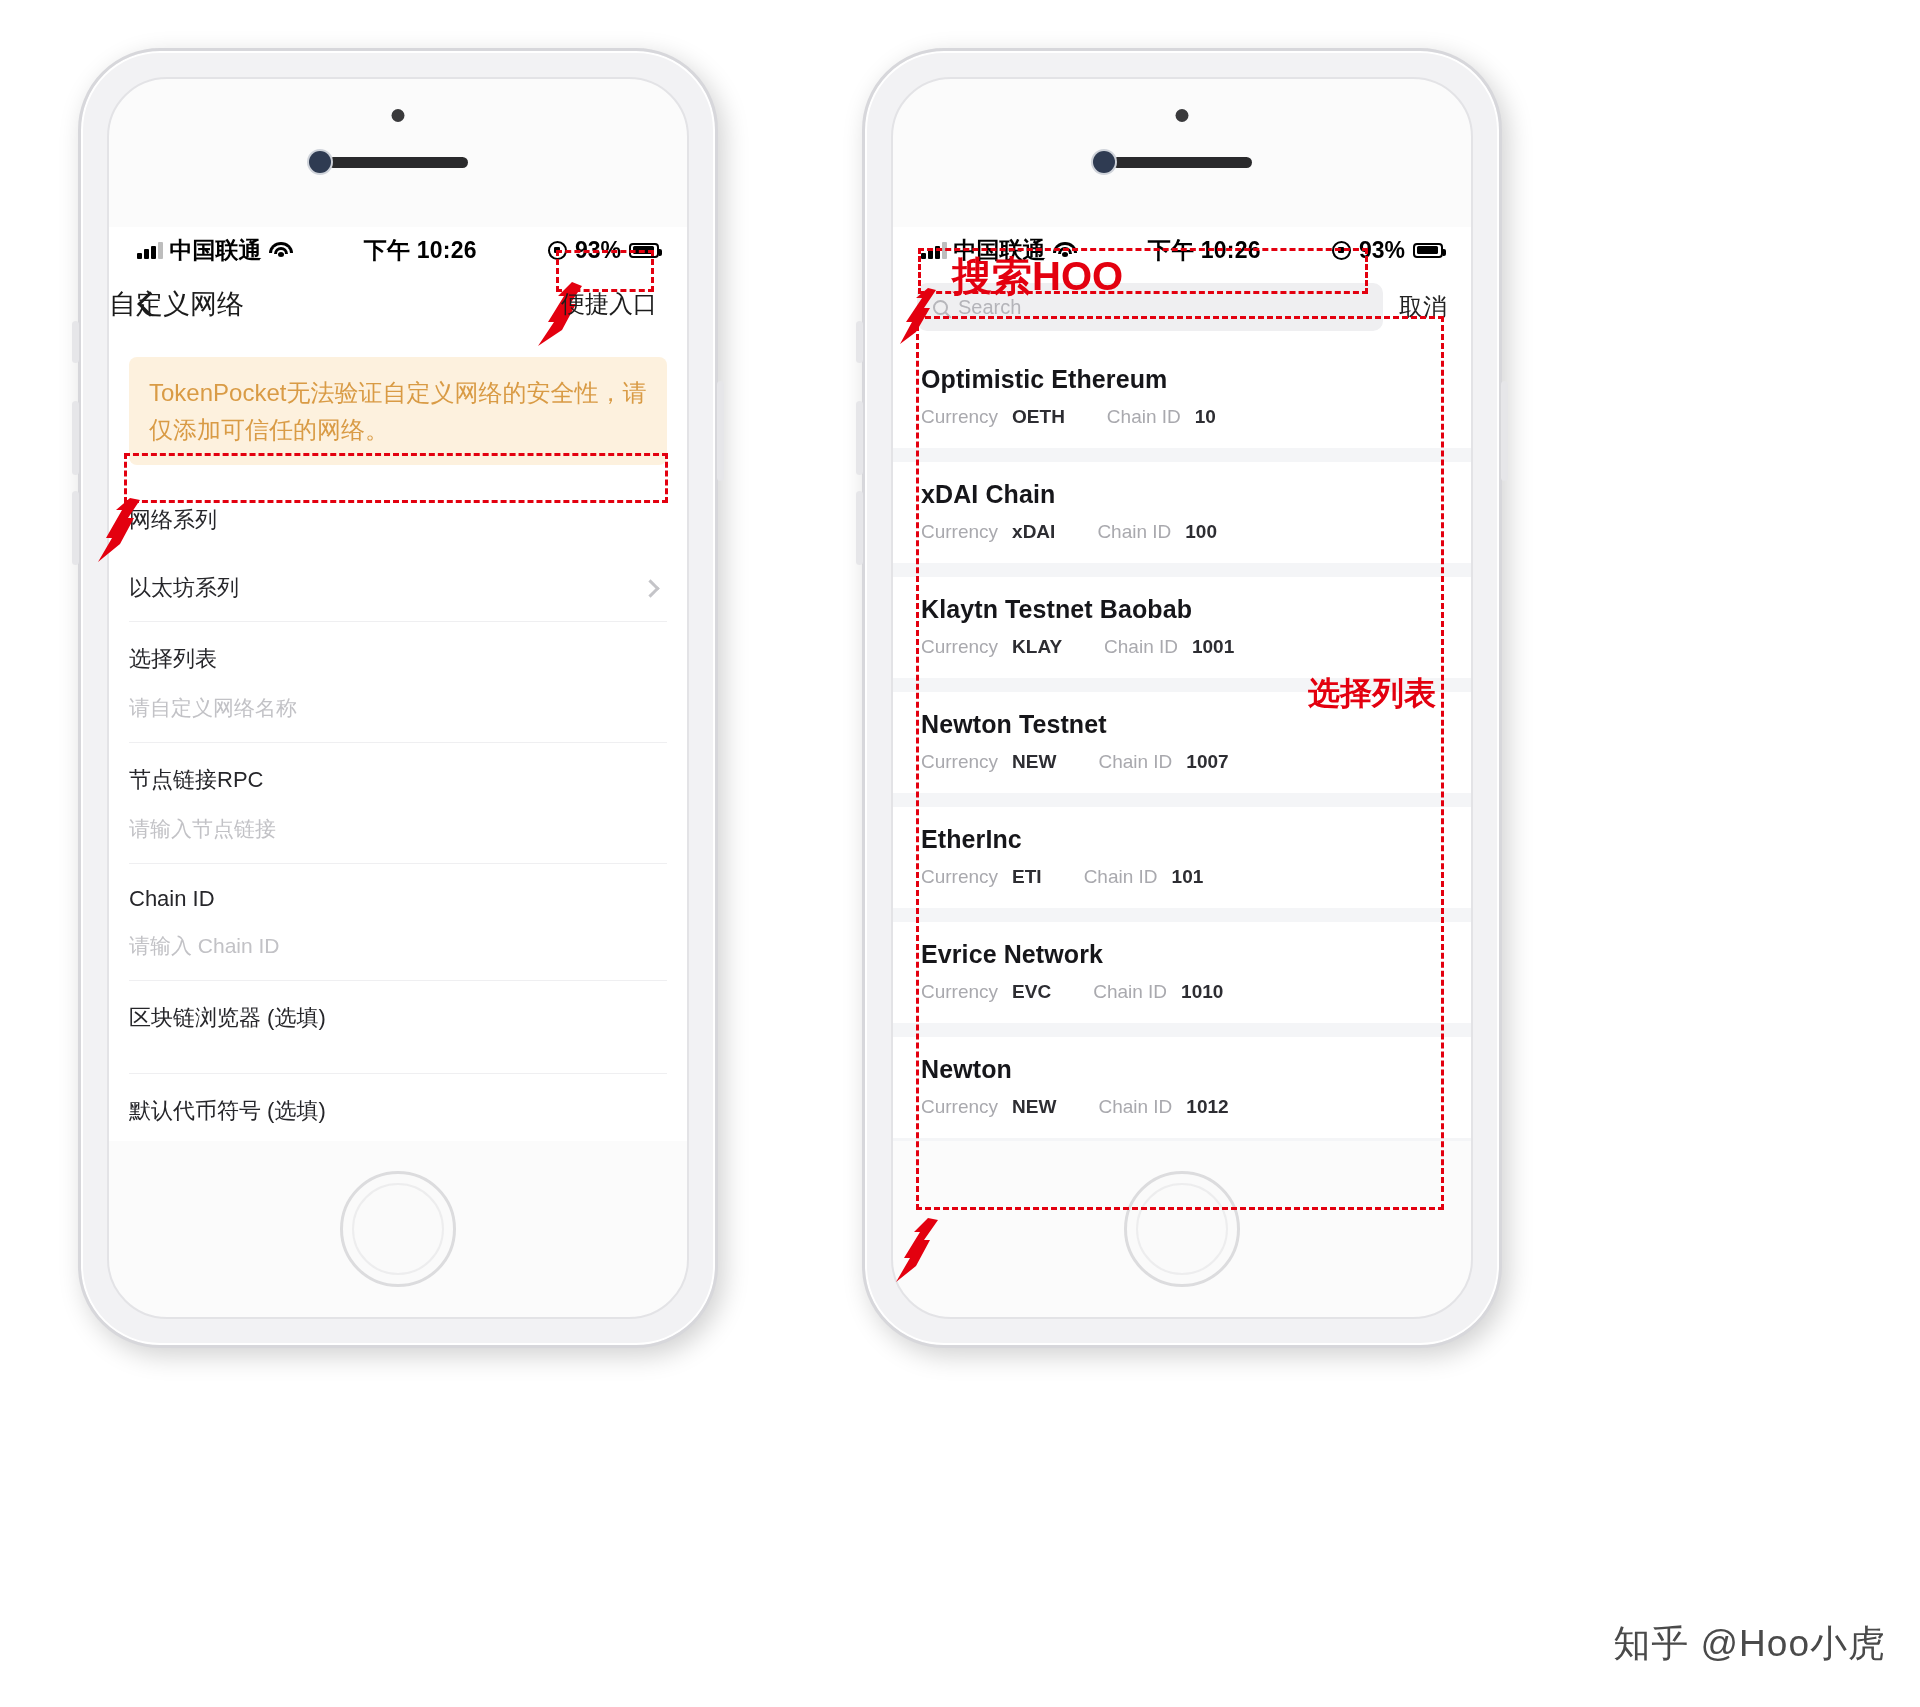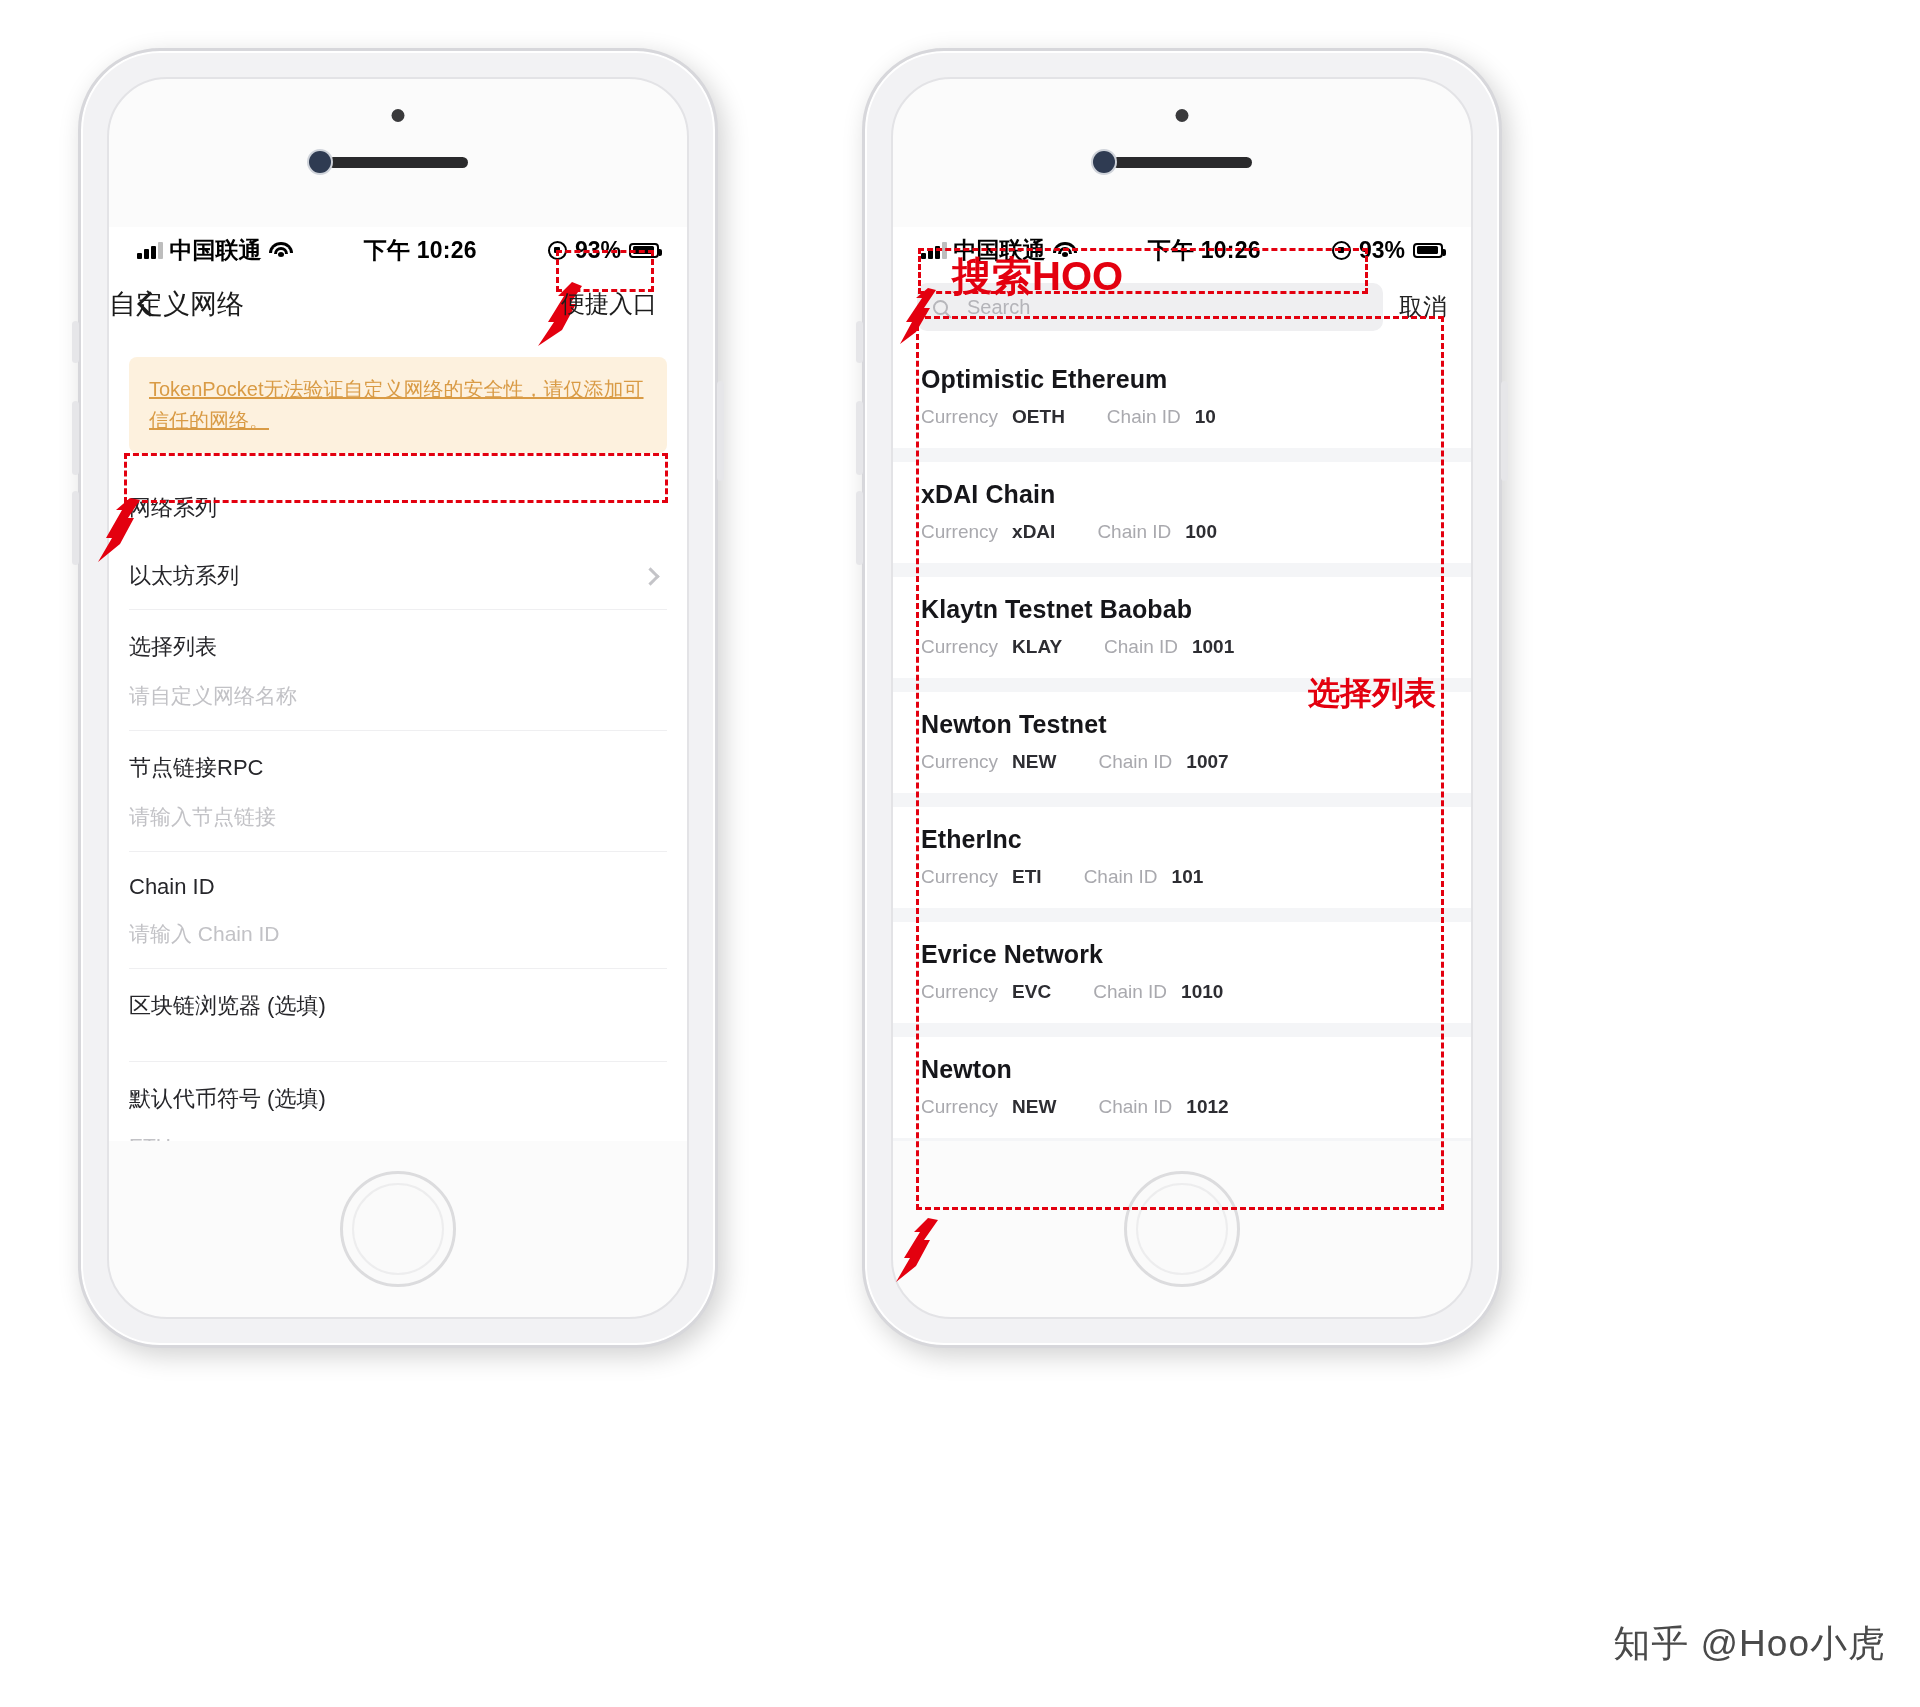--- a/index.html
+++ b/index.html
@@ -116,21 +116,21 @@
     font-size: 27px; color: #1b1b1b; font-weight: 400;
   }
   .nav-right {
     margin-left: auto; font-size: 24px; color: #1b1b1b; z-index: 2;
     padding: 4px 6px;
   }
 
   
   .warn {
     margin: 22px 20px 0 20px; background: #fdf1de; border-radius: 8px;
-    padding: 17px 20px; color: #d99b45; font-size: 20px; line-height: 1.55; text-decoration: underline;
+    padding: 17px 20px; color: #d99b45; font-size: 24px; line-height: 1.55;
   }
 
   
   .form { padding: 0 20px; }
   .field { border-bottom: 1.5px solid #efeff1; padding: 22px 0 20px 0; }
   .field:last-child { border-bottom: none; }
   .field-label { font-size: 22px; color: #26262a; margin-bottom: 20px; }
   .field-value { font-size: 22px; color: #26262a; }
   .field-ph { font-size: 21px; color: #c2c2c6; }
   .row-select {
@@ -142,21 +142,21 @@
     border-right: 3px solid #c4c4c8; transform: rotate(45deg); margin-right: 10px;
   }
 
   
   .searchbar {
     display: flex; align-items: center; gap: 16px;
     padding: 10px 24px 16px 24px; background: #fff;
   }
   .search-field {
     flex: 1; height: 48px; background: #efeff1; border-radius: 10px;
-    display: flex; align-items: center; padding: 0 16px; gap: 19px;
+    display: flex; align-items: center; padding: 0 16px; gap: 10px;
   }
   .mag {
     width: 15px; height: 15px; border: 2.4px solid #b6b6bb; border-radius: 50%;
     position: relative; flex: none;
   }
   .mag::after {
     content:""; position:absolute; right:-6px; bottom:-4px; width:8px;
     height:2.4px; background:#b6b6bb; transform: rotate(45deg); border-radius:2px;
   }
   .search-ph { font-size: 20px; color: #b4b4b9; }

